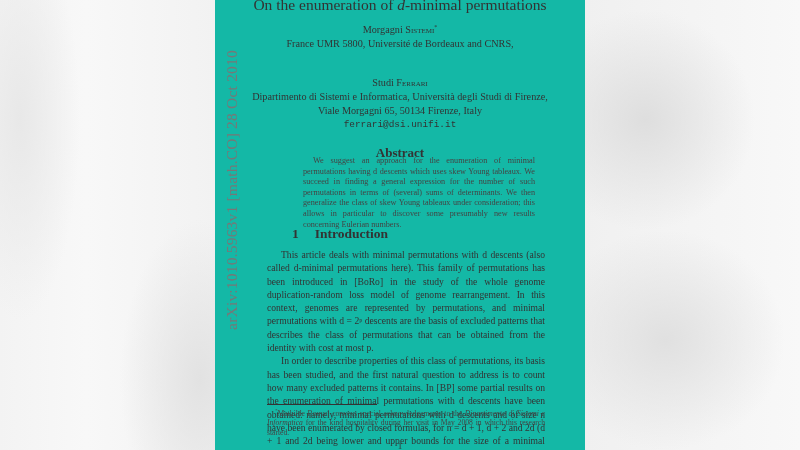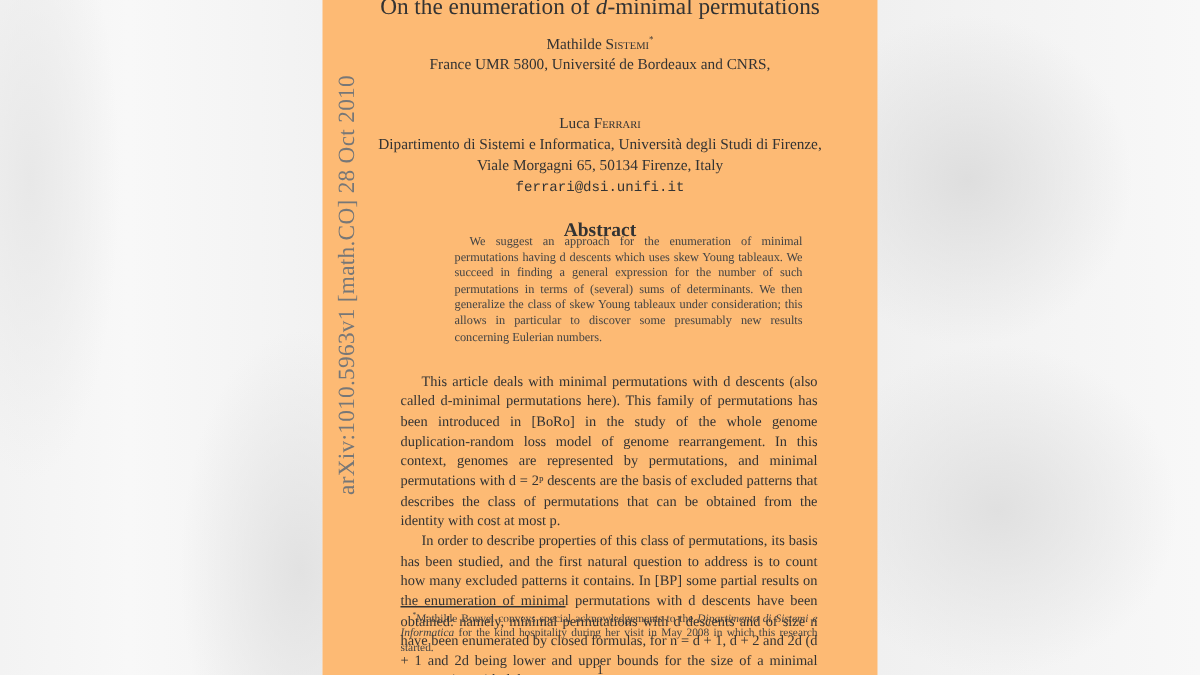--- a/index.html
+++ b/index.html
@@ -26,21 +26,21 @@
   .arxiv-stamp {
     position:absolute; left:222px; top:50px; width:20px; height:280px;
   }
   .arxiv-stamp span {
     position:absolute; left:50%; top:50%;
     transform:translate(-50%,-50%) rotate(-90deg);
     white-space:nowrap; font-size:15.5px; color:#777; letter-spacing:0.2px;
   }
   .page {
     position:absolute; left:215px; top:0; width:370px; height:450px;
-    background:#fdba74;
+    background:#14b8a6;
   }
   .title {
     position:absolute; left:0; top:-4px; width:100%; text-align:center;
     font-size:15.5px; color:#333;
   }
   .title i { font-style:italic; }
   .author-block { position:absolute; left:0; width:100%; text-align:center; font-size:10.2px; line-height:14px; color:#333; }
   .author-block .mono { font-family:"Liberation Mono","DejaVu Sans Mono",monospace; font-size:9.4px; }
   .author-block .sc { font-variant:small-caps; }
   .abstract-h { position:absolute; left:0; top:145px; width:100%; text-align:center; font-weight:bold; font-size:13px; color:#333; }
@@ -73,36 +73,39 @@
 <div class="bg-left"></div>
 <div class="bg-right"></div>
 
 <div class="page">
 
   <div class="title">
     <span>On the enumeration of </span><i>d</i><span>-minimal permutations</span>
   </div>
 
   <div class="author-block" style="top:20px;">
-    <div><span>Mathilde</span> <span class="sc">Sistemi</span><sup style="font-size:6px">*</sup></div>
+    <div><span>Morgagni</span> <span class="sc">Sistemi</span><sup style="font-size:6px">*</sup></div>
     <div>France UMR 5800, Université de Bordeaux and CNRS,</div>
   </div>
 
   <div class="author-block" style="top:76px;">
-    <div><span>Luca</span> <span class="sc">Ferrari</span></div>
+    <div><span>Studi</span> <span class="sc">Ferrari</span></div>
     <div>Dipartimento di Sistemi e Informatica, Università degli Studi di Firenze,</div>
     <div>Viale Morgagni 65, 50134 Firenze, Italy</div>
     <div class="mono">ferrari@dsi.unifi.it</div>
   </div>
 
   <div class="abstract-h">Abstract</div>
   <div class="abstract">
     <p>We suggest an approach for the enumeration of minimal permutations having d descents which uses skew Young tableaux. We succeed in finding a general expression for the number of such permutations in terms of (several) sums of determinants. We then generalize the class of skew Young tableaux under consideration; this allows in particular to discover some presumably new results concerning Eulerian numbers.</p>
   </div>
 
+  <div class="section-h">
+    <span class="num">1</span><span>Introduction</span>
+  </div>
 
   <div class="body-text">
     <p>This article deals with minimal permutations with d descents (also called d-minimal permutations here). This family of permutations has been introduced in [BoRo] in the study of the whole genome duplication-random loss model of genome rearrangement. In this context, genomes are represented by permutations, and minimal permutations with d = 2ᵖ descents are the basis of excluded patterns that describes the class of permutations that can be obtained from the identity with cost at most p.</p>
     <p>In order to describe properties of this class of permutations, its basis has been studied, and the first natural question to address is to count how many excluded patterns it contains. In [BP] some partial results on the enumeration of minimal permutations with d descents have been obtained: namely, minimal permutations with d descents and of size n have been enumerated by closed formulas, for n = d + 1, d + 2 and 2d (d + 1 and 2d being lower and upper bounds for the size of a minimal permutation with d descents – see</p>
   </div>
 
   <div class="footnote-rule"></div>
   <div class="footnote">
     <span style="padding-left:8px;"></span><sup style="font-size:5px">*</sup><span>Mathilde Bouvel conveys special acknowledgements to the </span><i>Dipartimento di Sistemi e Informatica</i><span> for the kind hospitality during her visit in May 2008 in which this research started.</span>
   </div>

